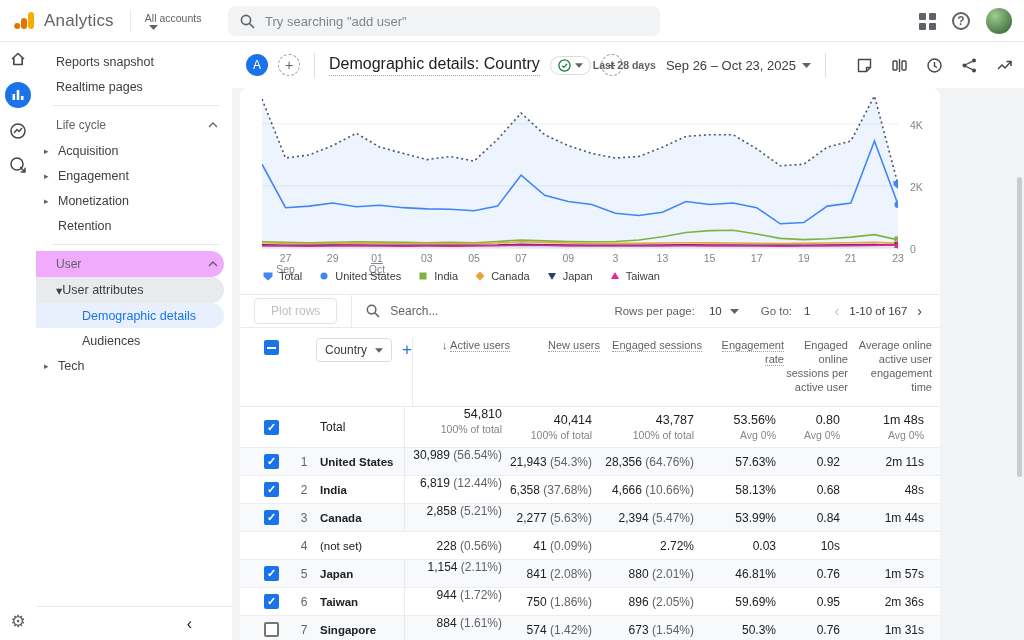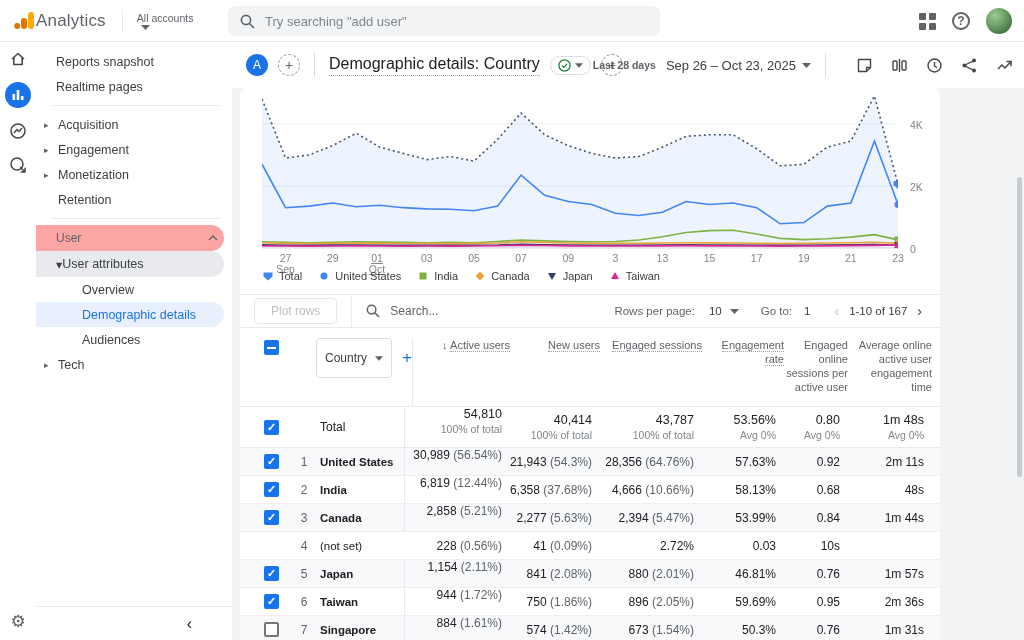--- a/index.html
+++ b/index.html
@@ -3,21 +3,21 @@
 <meta charset="utf-8">
 <style>
   * { margin:0; padding:0; box-sizing:border-box; }
   html,body { width:1024px; height:640px; overflow:hidden; background:#fff;
     font-family:"Liberation Sans", sans-serif; color:#202124; }
 
   
   .topbar { position:absolute; top:0; left:0; width:1024px; height:42px; background:#fff;
     border-bottom:1px solid #e8eaed; display:flex; align-items:center; z-index:10; }
   .ga-logo { margin-left:14px; display:flex; align-items:center; }
-  .brand { font-size:17px; color:#5f6368; letter-spacing:.2px; }
+  .brand { font-size:17px; color:#5f6368; margin-left:8px; letter-spacing:.2px; }
   .topdiv { width:1px; height:22px; background:#e8eaed; margin:0 14px 0 16px; }
   .acct { display:flex; flex-direction:column; align-items:flex-start; cursor:pointer; }
   .acct span { font-size:10.5px; color:#5f6368; }
   .acct svg { margin-top:1px; margin-left:4px; }
   .searchbar { position:absolute; left:228px; top:6px; width:432px; height:30px; background:#f1f3f4;
     border-radius:8px; display:flex; align-items:center; padding:0 12px; }
   .searchbar input { border:none; outline:none; background:transparent; font-size:13px; color:#3c4043;
     margin-left:10px; width:360px; font-family:"Liberation Sans",sans-serif; }
   .searchbar input::placeholder { color:#80868b; }
   .top-right { position:absolute; right:12px; top:0; height:42px; display:flex; align-items:center; gap:16px; }
@@ -37,21 +37,21 @@
   .rail-gear { position:absolute; bottom:8px; left:0; width:36px; text-align:center;
      font-size:17px; color:#5f6368; cursor:pointer; }
 
   
   .sidenav { position:absolute; left:36px; top:42px; bottom:0; width:196px; background:#fff; font-size:12.5px; }
   .nav-item { height:25px; display:flex; align-items:center; padding-left:20px; color:#3c4043; cursor:pointer; }
   .nav-item .arrow { width:14px; margin-left:-12px; color:#5f6368; font-size:9px; }
   .nav-divider { height:1px; background:#e8eaed; margin:6px 12px 6px 16px; }
   .nav-section-head { height:26px; display:flex; align-items:center; justify-content:space-between;
     padding:0 14px 0 20px; color:#5f6368; font-size:12px; cursor:pointer; }
-  .nav-section-head.shaded { background:#fca5a5; border-radius:0 14px 14px 0; margin-right:8px; padding-right:6px; }
+  .nav-section-head.shaded { background:#f0abfc; border-radius:0 14px 14px 0; margin-right:8px; padding-right:6px; }
   .nav-parent { height:26px; display:flex; align-items:center; padding-left:20px; color:#3c4043; cursor:pointer; }
   .nav-parent.expanded { background:#e9eaee; border-radius:0 14px 14px 0; margin-right:8px; }
   .nav-child { height:25px; display:flex; align-items:center; padding-left:46px; color:#3c4043; cursor:pointer;
      margin-right:8px; border-radius:0 14px 14px 0; }
   .nav-child.active { background:#e8f0fe; color:#1a73e8; }
   .nav-collapse { position:absolute; bottom:0; left:0; right:0; height:34px; border-top:1px solid #e8eaed;
      display:flex; align-items:center; justify-content:flex-end; padding-right:40px; }
   .collapse-arrow { font-size:16px; color:#202124; cursor:pointer; }
 
   
@@ -104,21 +104,21 @@
   
   .tgrid { display:grid; grid-template-columns:28px 24px 1fr 98px 90px 102px 82px 64px 84px;
      padding:0 16px 0 24px; align-items:center; }
   .thead { height:78px; align-items:start; padding-top:10px; }
   .thead .hcell { font-size:11px; color:#5f6368; text-align:right; line-height:14px; }
   .thead .hcell .u { border-bottom:1px dotted #9aa0a6; cursor:pointer; }
   .metric-sep { border-left:1px solid #e8eaed; height:100%; }
   .thead .metric-first { padding-left:10px; }
   .dim-select { grid-column:3; display:flex; align-items:center; gap:10px; }
   .dim-box { border:1px solid #dadce0; border-radius:4px; font-size:12px; color:#3c4043;
-     padding:12px 8px; display:flex; align-items:center; gap:8px; cursor:pointer; background:#fff; }
+     padding:4px 8px; display:flex; align-items:center; gap:8px; cursor:pointer; background:#fff; }
   .plus-blue { color:#1a73e8; font-size:17px; cursor:pointer; }
 
   .cb { width:15px; height:15px; border-radius:2px; display:flex; align-items:center; justify-content:center; cursor:pointer; }
   .cb.checked { background:#1a73e8; }
   .cb.checked::after { content:"✓"; color:#fff; font-size:11px; font-weight:bold; }
   .cb.indet { background:#1a73e8; }
   .cb.indet::after { content:""; width:9px; height:2px; background:#fff; display:block; }
   .cb.empty { border:2px solid #747775; background:#fff; }
 
   .trow { height:28px; font-size:12px; border-bottom:1px solid #eceef1; }
@@ -207,20 +207,26 @@
 
 <div class="sidenav">
   <div id="nav-list" style="padding-top:7px;">
       <div class="nav-item">
         <span>Reports snapshot</span>
       </div>
       <div class="nav-item">
         <span>Realtime pages</span>
       </div>
       <div class="nav-divider"></div>
+      <div class="nav-section-head ">
+            <span>Life cycle</span>
+            <svg width="10" height="6" viewBox="0 0 10 6">
+          <path d="M1 5 L5 1 L9 5" fill="none" stroke="#5f6368" stroke-width="1.3"></path>
+        </svg>
+          </div>
       <div class="nav-item">
         <span class="arrow">▸</span>
         <span>Acquisition</span>
       </div>
       <div class="nav-item">
         <span class="arrow">▸</span>
         <span>Engagement</span>
       </div>
       <div class="nav-item">
         <span class="arrow">▸</span>
@@ -233,23 +239,20 @@
       <div class="nav-divider"></div>
       <div class="nav-section-head shaded">
             <span>User</span>
             <svg width="10" height="6" viewBox="0 0 10 6">
           <path d="M1 5 L5 1 L9 5" fill="none" stroke="#5f6368" stroke-width="1.3"></path>
         </svg>
           </div>
       <div class="nav-parent expanded">
         <span class="arrow">▾</span>
         <span>User attributes</span>
-      </div>
-      <div class="nav-child ">
-        <span>Overview</span>
       </div>
       <div class="nav-child active">
         <span>Demographic details</span>
       </div>
       <div class="nav-child ">
         <span>Audiences</span>
       </div>
       <div class="nav-item">
         <span class="arrow">▸</span>
         <span>Tech</span>

